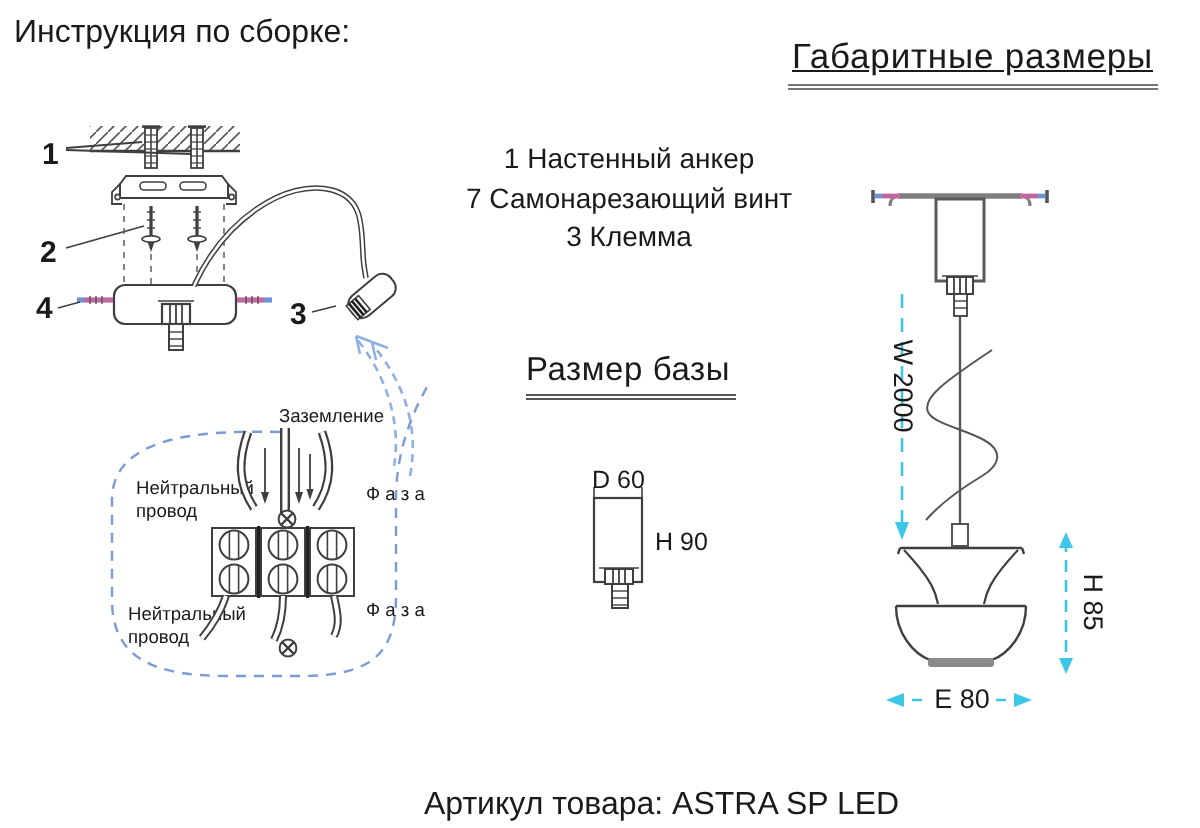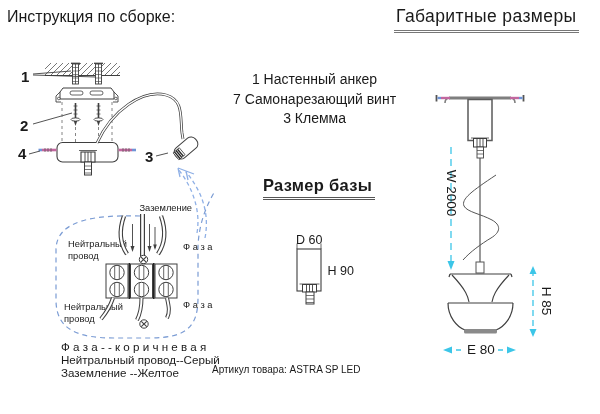--- a/index.html
+++ b/index.html
@@ -1,26 +1,26 @@
 <!DOCTYPE html>
 <html><head>
 <meta charset="utf-8">
 <style>
   html,body{margin:0;padding:0;background:#fff;}
   .page{position:relative;width:600px;height:414px;background:#fff;overflow:hidden;
         font-family:"Liberation Sans",sans-serif;color:#1a1a1a;}
   .abs{position:absolute;}
   .instructions-title{left:7px;top:8px;font-size:16px;}
-  .dimensions-title{left:394px;top:6px;font-size:17.5px;letter-spacing:.4px;
-        border-bottom:3px double #777;padding:0 2px 3px 2px;}
+  .dimensions-title{left:394px;top:18px;font-size:17.5px;letter-spacing:.4px;
+        border-bottom:3px double #777;padding:0 2px 3px 2px;text-decoration:underline;}
   .parts-list{left:233px;top:70px;font-size:14px;line-height:19.5px;text-align:center;}
   .base-size-title{left:263px;top:176px;font-size:16.5px;letter-spacing:.3px;
-        border-bottom:3px double #555;padding:0 3px 2px 0;font-weight:bold;}
+        border-bottom:3px double #555;padding:0 3px 2px 0;}
   .wire-legend{left:61px;top:341px;font-size:11.6px;line-height:12.8px;}
-  .article-line{left:212px;top:364px;font-size:10px;}
+  .article-line{left:212px;top:394px;font-size:16px;}
   svg{position:absolute;left:0;top:0;}
   svg text{font-family:"Liberation Sans",sans-serif;fill:#1a1a1a;}
   .callout{font-size:15px;font-weight:bold;}
   .dimlabel{font-size:12.5px;}
   .dimlabel-lg{font-size:13.5px;}
   .wlabel{font-size:9.3px;}
 </style>
 </head>
 <body>
 
@@ -315,20 +315,15 @@
   <div class="abs dimensions-title">Габаритные размеры</div>
 
   <div class="abs parts-list">
     <div>1 Настенный анкер</div>
     <div>7 Самонарезающий винт</div>
     <div>3 Клемма</div>
   </div>
 
   <div class="abs base-size-title">Размер базы</div>
 
-  <div class="abs wire-legend">
-    <div>Ф а з а - - к о р и ч н е в а я</div>
-    <div>Нейтральный провод--Серый</div>
-    <div>Заземление --Желтое</div>
-  </div>
 
   <div class="abs article-line">Артикул товара: ASTRA SP LED</div>
 </div>
 
 </body></html>

